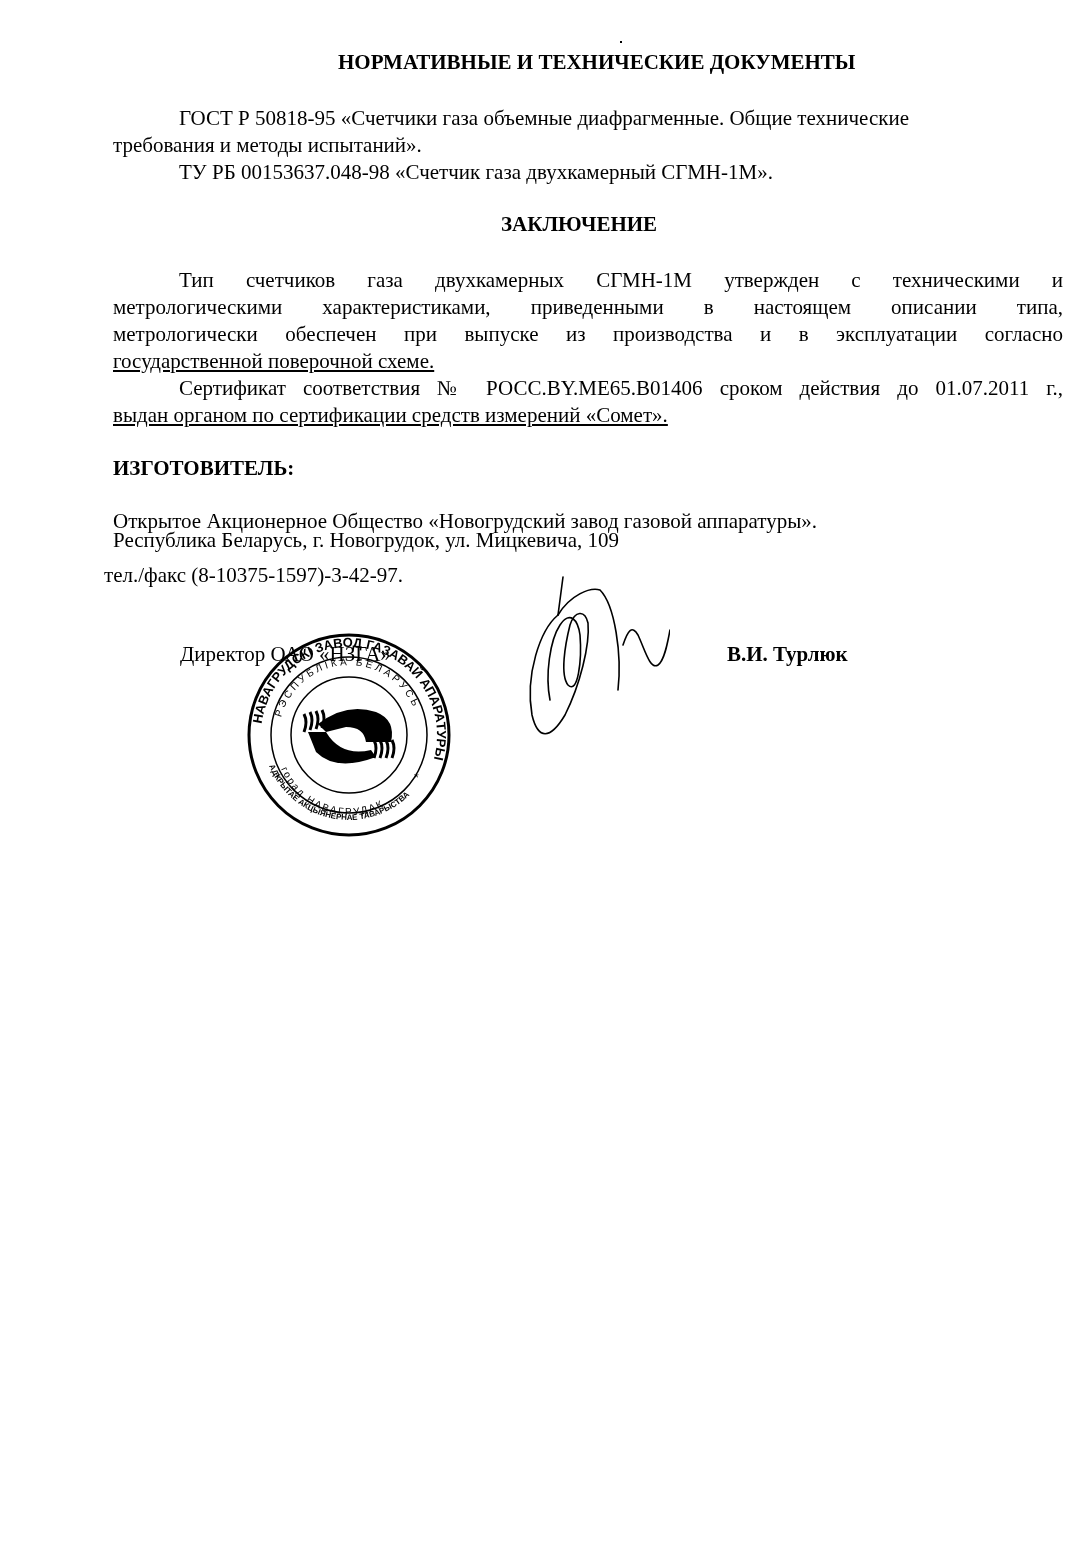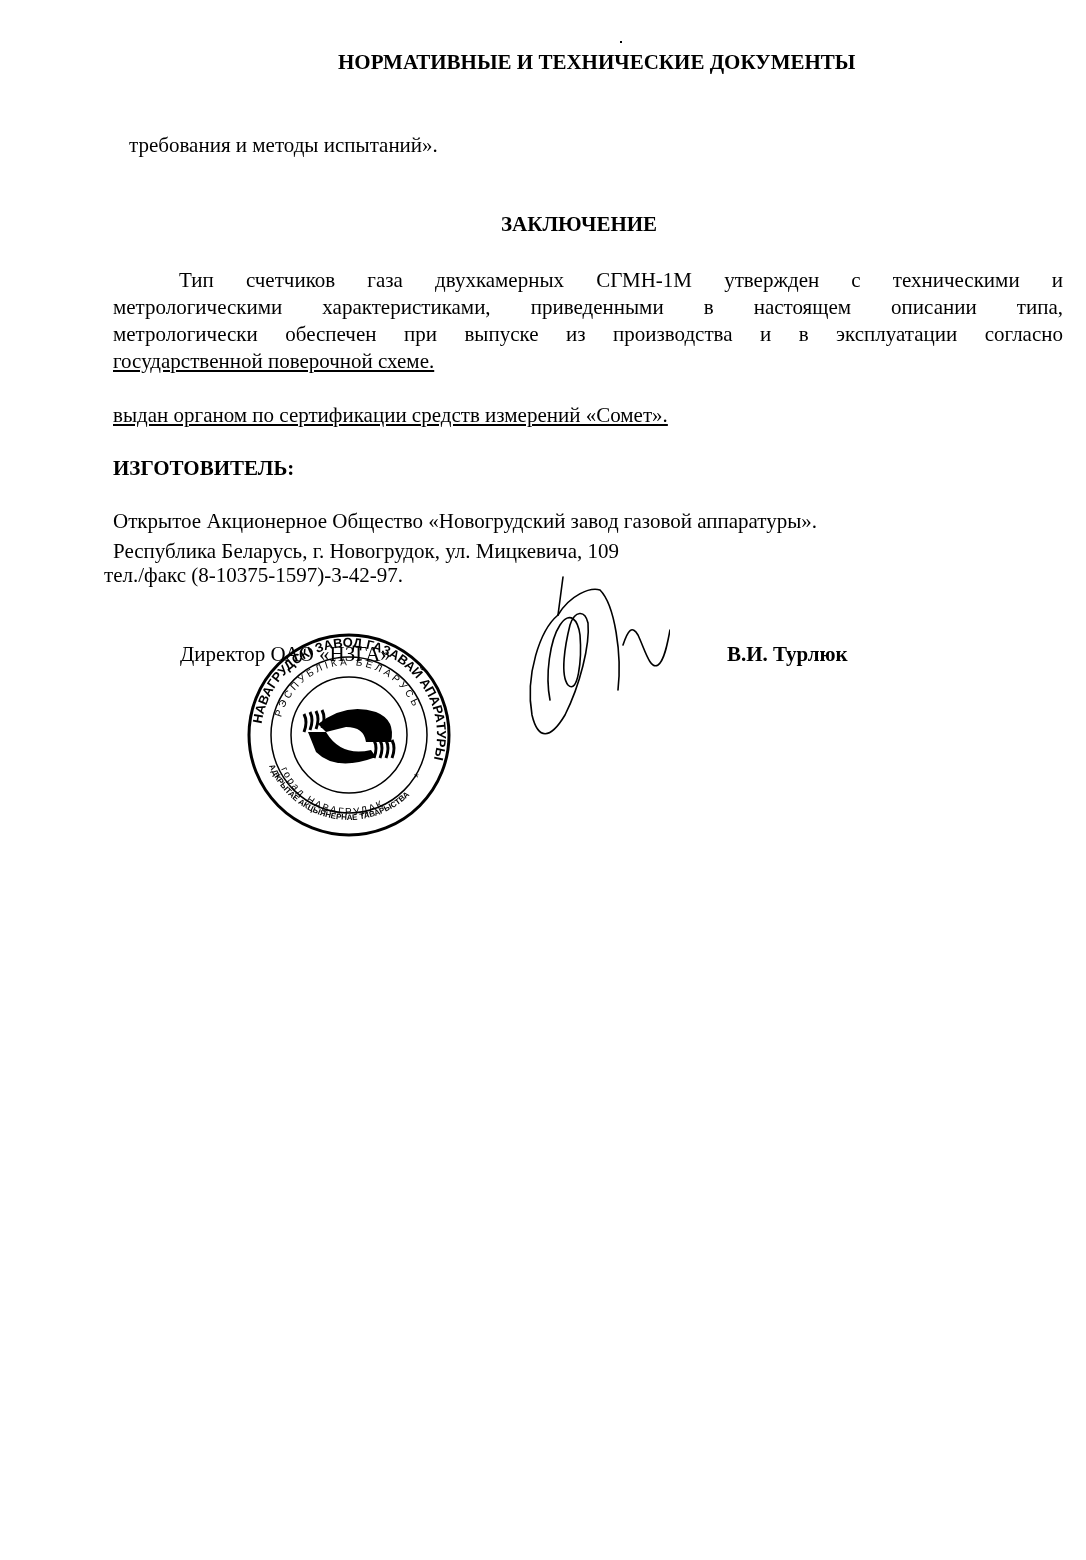--- a/index.html
+++ b/index.html
@@ -16,33 +16,36 @@
     .sig { position: absolute; left: 520px; top: 575px; width: 150px; height: 165px; }
   </style>
 </head>
 <body>
 
 <div class="page">
   <div class="dot"></div>
 
   <div class="abs h1" style="left:338px; top:50px;">НОРМАТИВНЫЕ И ТЕХНИЧЕСКИЕ ДОКУМЕНТЫ</div>
 
-  <div class="abs txt" style="left:113px; top:131px;margin-left:16px;">требования и методы испытаний».</div>
+  <div class="abs txt" style="left:179px; top:104px;">ГОСТ Р 50818-95 «Счетчики газа объемные диафрагменные. Общие технические</div>
+  <div class="abs txt" style="left:113px; top:131px;">требования и методы испытаний».</div>
+  <div class="abs txt" style="left:179px; top:158px;">ТУ РБ 00153637.048-98 «Счетчик газа двухкамерный СГМН-1М».</div>
 
   <div class="abs h1" style="left:501px; top:212px;">ЗАКЛЮЧЕНИЕ</div>
 
   <div class="just" style="top:266px; left:179px; width:884px;">Тип счетчиков газа двухкамерных СГМН-1М утвержден с техническими и</div>
   <div class="just" style="top:293px;">метрологическими характеристиками, приведенными в настоящем описании типа,</div>
   <div class="just" style="top:320px;">метрологически обеспечен при выпуске из производства и в эксплуатации согласно</div>
   <div class="just last" style="top:347px;">государственной поверочной схеме.</div>
+  <div class="just" style="top:374px; left:179px; width:884px;">Сертификат соответствия № РОСС.BY.ME65.B01406 сроком действия до 01.07.2011 г.,</div>
   <div class="just last" style="top:401px;">выдан органом по сертификации средств измерений «Сомет».</div>
 
   <div class="abs h1" style="left:113px; top:456px;">ИЗГОТОВИТЕЛЬ:</div>
   <div class="abs txt" style="left:113px; top:507px;">Открытое Акционерное Общество «Новогрудский завод газовой аппаратуры».</div>
-  <div class="abs txt" style="left:113px; top:526px;margin-top:11px;">Республика Беларусь, г. Новогрудок, ул. Мицкевича, 109</div>
+  <div class="abs txt" style="left:113px; top:526px;">Республика Беларусь, г. Новогрудок, ул. Мицкевича, 109</div>
   <div class="abs txt" style="left:104px; top:561px;">тел./факс (8-10375-1597)-3-42-97.</div>
 
   <div class="abs txt" style="left:180px; top:640px;">Директор ОАО «НЗГА»</div>
   <div class="abs txt" style="left:727px; top:640px;font-weight:bold;">В.И. Турлюк</div>
 
   <svg class="stamp" viewBox="0 0 206 206">
     <defs>
       <path id="outerArc" d="M 103,103 m -88,0 a 88,88 0 1,1 176,0 a 88,88 0 1,1 -176,0"></path>
       <path id="innerArc" d="M 103,103 m -70,0 a 70,70 0 1,1 140,0 a 70,70 0 1,1 -140,0"></path>
       <path id="bottomArc" d="M 30,110 a 73,73 0 0,0 146,0"></path>

